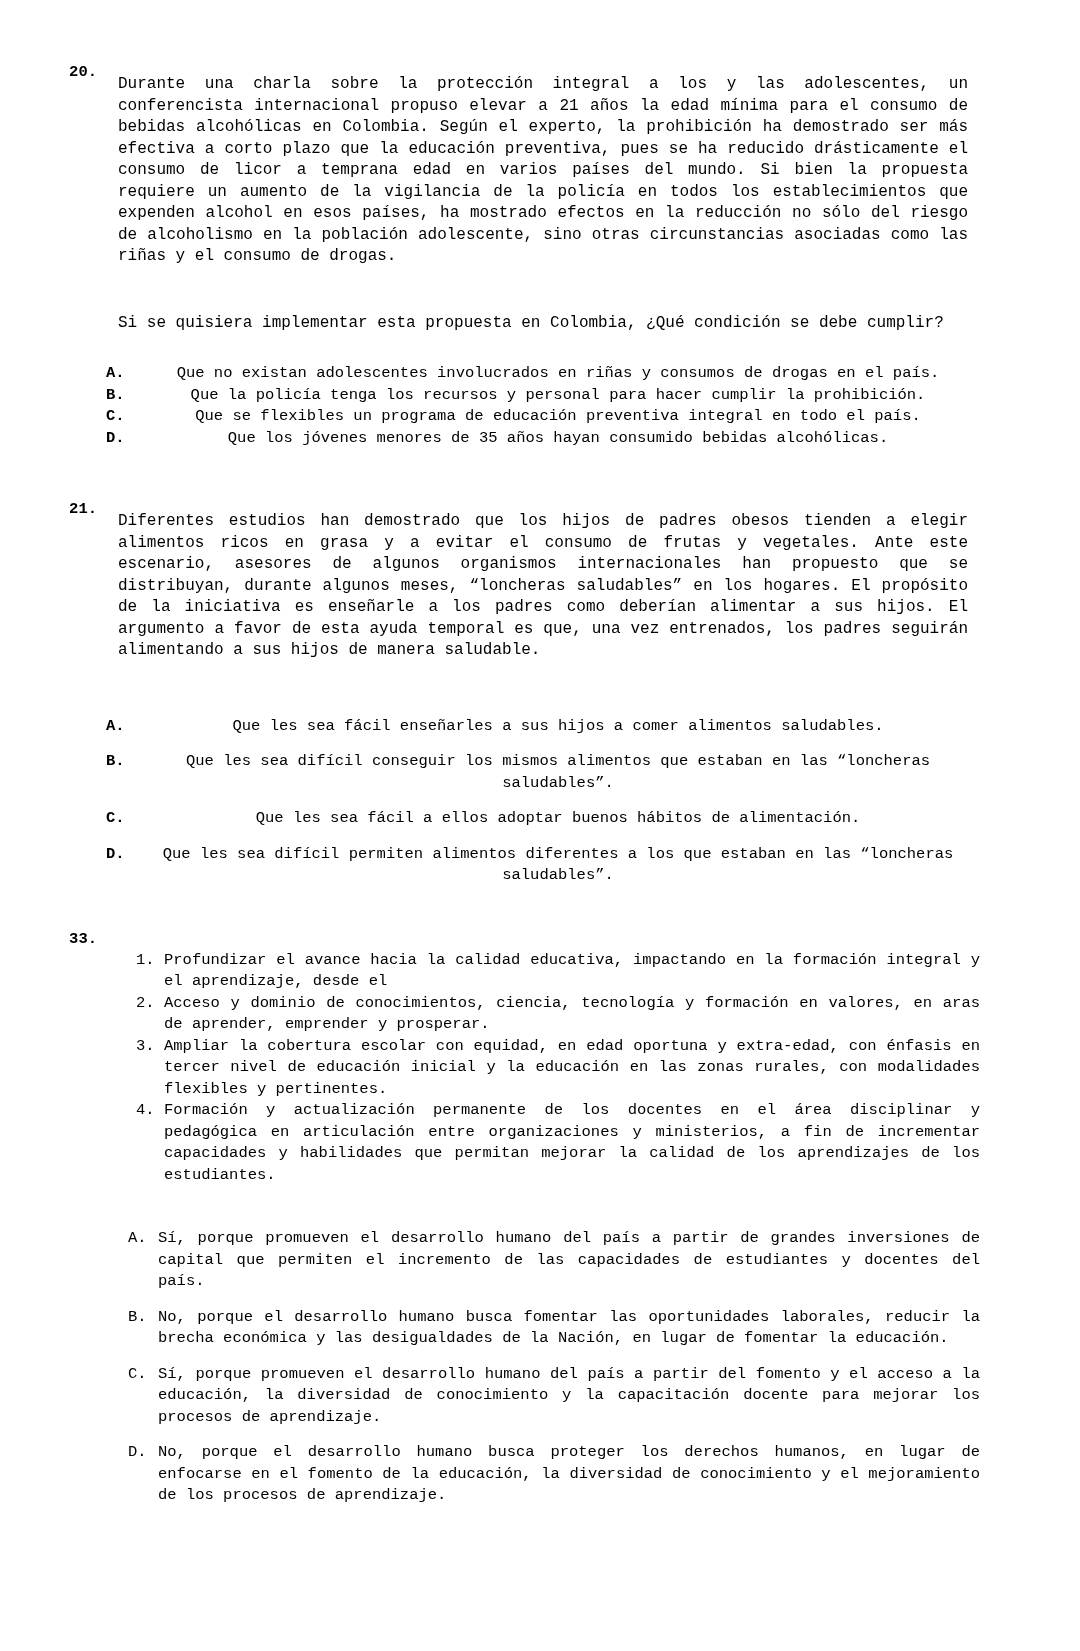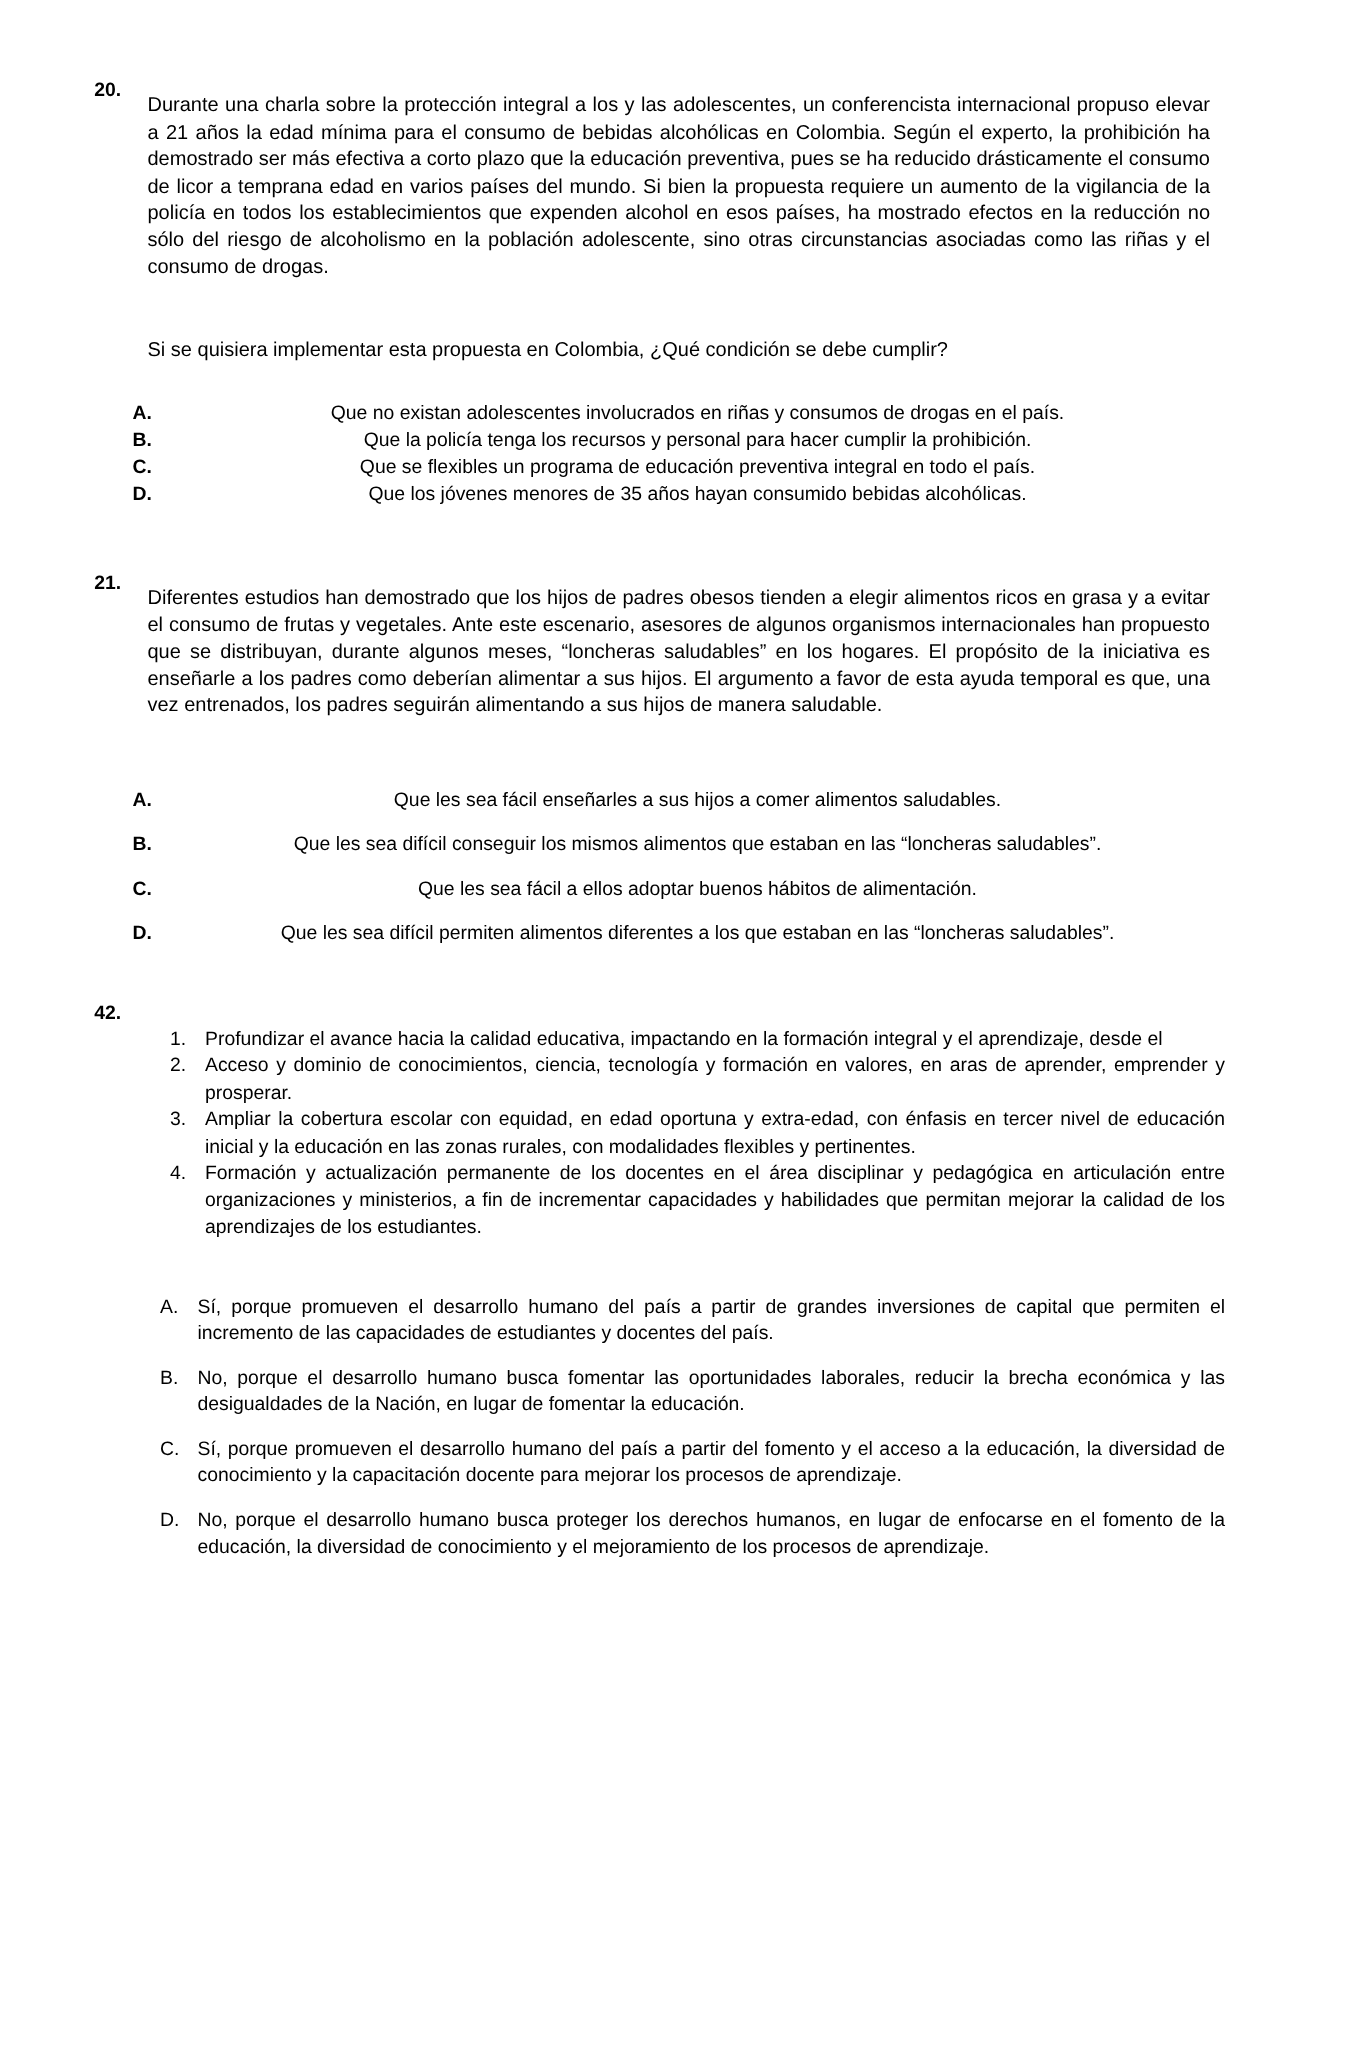--- a/index.html
+++ b/index.html
@@ -24,20 +24,21 @@
     overflow: hidden;
   }
 
   
   .question {
     display: block;
   }
   .q-head {
     display: flex;
     align-items: flex-start;
+    font-family: Liberation Mono, monospace;
   }
   .q-num {
     font-weight: bold;
     font-size: 15.5px;
     line-height: 21.5px;
     width: 38px;
     flex: 0 0 38px;
     text-align: right;
     padding-right: 9px;
     box-sizing: border-box;
@@ -185,21 +186,21 @@
           </li>
         </ul>
       </div>
     </div>
   </section>
 
   <div class="spacer-lg"></div>
 
   <section class="question">
     <div class="q-head">
-      <div class="q-num">42.</div>
+      <div class="q-num">33.</div>
       <div class="q-body">
         <div class="spacer-md"></div>
 
         <ol class="numlist q22-list">
           <li class="numitem">
             <span class="num-marker">1.</span>
             <span class="num-text">Profundizar el avance hacia la calidad educativa, impactando en la formación integral y el aprendizaje, desde el</span>
           </li>
           <li class="numitem">
             <span class="num-marker">2.</span>

